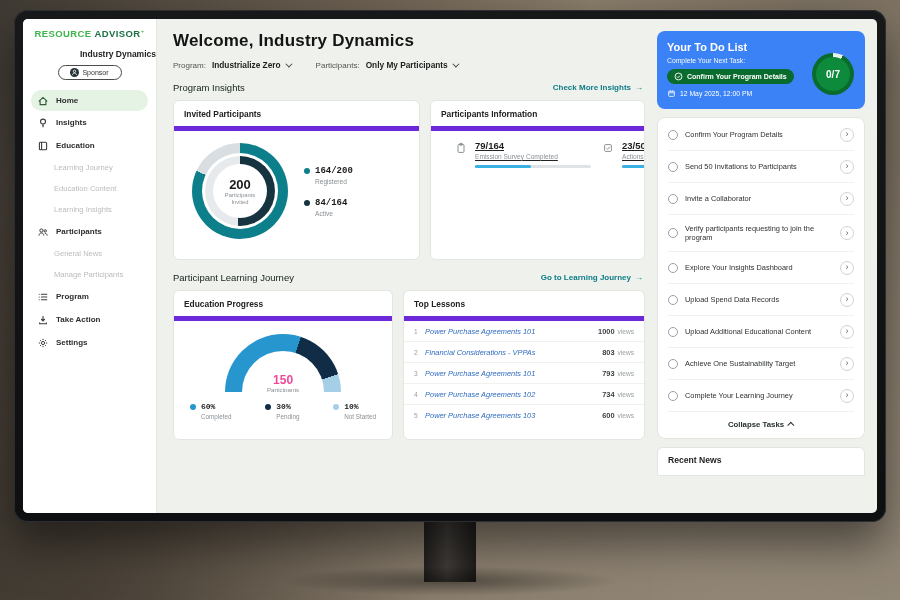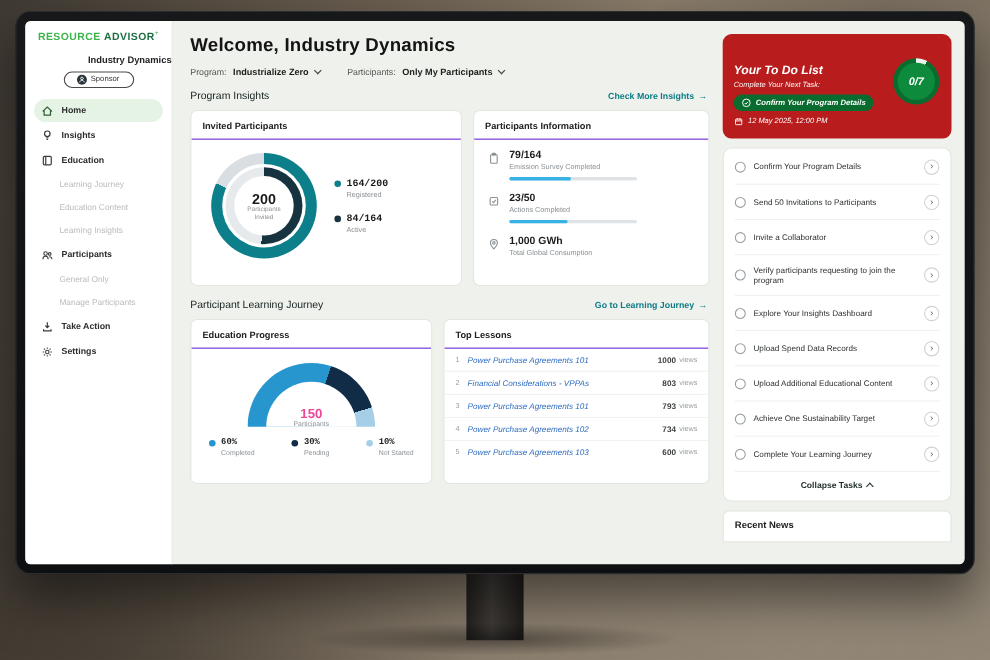--- a/index.html
+++ b/index.html
@@ -45,21 +45,21 @@
   .f-label { font-size:8px; color:#555; }
   .f-value { font-size:8.3px; font-weight:bold; color:#1e1e1e; display:flex; align-items:center; gap:4px; cursor:pointer; }
   .chev { width:5px; height:5px; border-right:1.3px solid #444; border-bottom:1.3px solid #444;
     transform:rotate(45deg) translateY(-2px); display:inline-block; }
   .f-gap { width:14px; }
   .sec-head { display:flex; justify-content:space-between; align-items:center; margin:2px 2px 7px 0; }
   .sec-title { font-size:9.5px; font-weight:normal; color:#15211f; }
   .sec-link { font-size:8px; font-weight:bold; color:#0d7c87; cursor:pointer; display:flex; gap:4px; align-items:center; }
   .cards-row { display:flex; gap:10px; margin-bottom:12px; }
   .card { background:#fff; border:1px solid #e3e6e0; border-radius:6px; overflow:hidden; }
-  .card-title { font-size:8.4px; font-weight:bold; color:#20221f; padding:8px 10px 7px; border-bottom:1px solid #6d28d9; }
+  .card-title { font-size:8.4px; font-weight:bold; color:#20221f; padding:8px 10px 7px; border-bottom:5px solid #6d28d9; }
 
   
   .card-inv { flex:1.15; height:160px; }
   .donut-area { display:flex; align-items:center; gap:16px; padding:12px 8px 0 18px; }
   .donut { position:relative; width:96px; height:96px; flex:none; }
   .d-outer { position:absolute; inset:0; border-radius:50%;
     background:conic-gradient(#0c7f8a 0 295deg, #d8dee1 295deg 360deg); }
   .d-w1 { position:absolute; inset:10px; border-radius:50%; background:#fff; }
   .d-inner { position:absolute; inset:13px; border-radius:50%;
     background:conic-gradient(#16333f 0 184deg, #e6eaec 184deg 360deg); }
@@ -68,21 +68,21 @@
   .d-num { font-size:13px; font-weight:bold; color:#1a1a1a; }
   .d-cap { font-size:5.8px; color:#8a9094; width:44px; text-align:center; line-height:1.2; }
   .legend-v { display:flex; flex-direction:column; gap:13px; }
   .lg-row1 { display:flex; align-items:center; gap:5px;font-family:Liberation Mono, monospace; }
   .dot { width:6px; height:6px; border-radius:50%; flex:none; }
   .lg-val { font-size:9px; font-weight:bold; color:#1c1c1c; }
   .lg-lab { font-size:6.6px; color:#8a9094; margin:2px 0 0 11px; }
 
   
   .card-pi { flex:1; height:160px; }
-  .pi-stats { padding:9px 12px 0; display:flex; flex-direction:column; gap:11px; }
+  .pi-stats { padding:9px 24px 0; display:flex; gap:11px;text-decoration:underline; }
   .pi-row { display:flex; gap:8px; }
   .pi-ic { width:12px; height:12px; margin-top:2px; flex:none; }
   .pi-val { font-size:9.5px; font-weight:bold; color:#1c1c1c; }
   .pi-lab { font-size:6.6px; color:#8a9094; margin-top:2px; }
   .pi-bar { width:116px; height:3px; background:#dfe3e6; border-radius:2px; margin-top:5px; }
   .pi-fill { height:3px; border-radius:2px; background:#38b1e5; }
   .w48 { width:48%; } .w46 { width:46%; }
 
   
   .card-ep { flex:1; height:150px; }
@@ -99,21 +99,21 @@
   .card-tl { flex:1.1; height:150px; }
   .tl-row { display:flex; align-items:center; padding:5.5px 10px; border-bottom:1px solid #f0f2ed; cursor:pointer; }
   .tl-row:last-child { border-bottom:none; }
   .tl-rank { font-size:6.6px; color:#9aa0a0; width:11px; flex:none; }
   .tl-title { font-size:7.4px; color:#2f6cc0; flex:1;font-style:italic; }
   .tl-views-n { font-size:7.4px; font-weight:bold; color:#3a3f42; }
   .tl-views-l { font-size:6.6px; color:#9aa0a0; margin-left:3px; }
 
   
   .rightpanel { width:222px; flex:none; padding:12px 12px 0 2px; display:flex; flex-direction:column; gap:8px; overflow:hidden; }
-  .todo-card { background:#b91c1c; border-radius:8px; padding:27px 10px 11px; color:#fff; position:relative; flex:none;font-style:italic; }
+  .todo-card { background:#3b82f6; border-radius:8px; padding:10px 10px 11px; color:#fff; position:relative; flex:none; }
   .todo-title { font-size:11px; font-weight:bold; }
   .todo-sub { font-size:6.8px; margin-top:4px; opacity:.95; }
   .todo-pill { display:inline-flex; align-items:center; gap:4px; background:#0a6b2e; border-radius:9px;
     padding:3px 7px; margin-top:5px; font-size:7px; font-weight:bold; max-width:150px; }
   .todo-date { display:flex; align-items:center; gap:4px; font-size:6.8px; margin-top:5px; }
   .ring { position:absolute; right:11px; top:22px; width:42px; height:42px; border-radius:50%;
     background:conic-gradient(#e9f5ec 0 28deg, #0a6b2e 28deg 360deg);
     display:flex; align-items:center; justify-content:center; }
   .ring-in { width:34px; height:34px; border-radius:50%; background:#0e8a3c;
     display:flex; align-items:center; justify-content:center; font-size:10px; font-weight:bold; color:#fff; }
@@ -198,24 +198,32 @@
           <span class="nav-icon">
             <svg width="12" height="12" viewBox="0 0 12 12" fill="none" stroke="#3c3c3c" stroke-width="1">
                 <circle cx="4.4" cy="4.5" r="1.6"></circle>
                 <circle cx="8.2" cy="4.9" r="1.2"></circle>
                 <path d="M2 9.6c0-1.6 1.1-2.6 2.4-2.6s2.4 1 2.4 2.6M7.8 7.4c1.3-.1 2.4.9 2.4 2.2"></path>
               </svg>
           </span>
           <span class="nav-label">Participants</span>
         </div>
         <div class="nav-sub">
-          <span>General Only</span>
+          <span>General News</span>
         </div>
         <div class="nav-sub">
           <span>Manage Participants</span>
+        </div>
+        <div class="nav-item">
+          <span class="nav-icon">
+            <svg width="12" height="12" viewBox="0 0 12 12" fill="none" stroke="#3c3c3c" stroke-width="1.1" stroke-linecap="round">
+                <path d="M2.2 3.2h.02M4.4 3.2h5.4M2.2 6h.02M4.4 6h5.4M2.2 8.8h.02M4.4 8.8h5.4"></path>
+              </svg>
+          </span>
+          <span class="nav-label">Program</span>
         </div>
         <div class="nav-item">
           <span class="nav-icon">
             <svg width="12" height="12" viewBox="0 0 12 12" fill="none" stroke="#3c3c3c" stroke-width="1.1">
                 <path d="M6 2v4.6M4.2 5 6 6.9 7.8 5M2.6 8.4v1.4h6.8V8.4"></path>
               </svg>
           </span>
           <span class="nav-label">Take Action</span>
         </div>
         <div class="nav-item">

